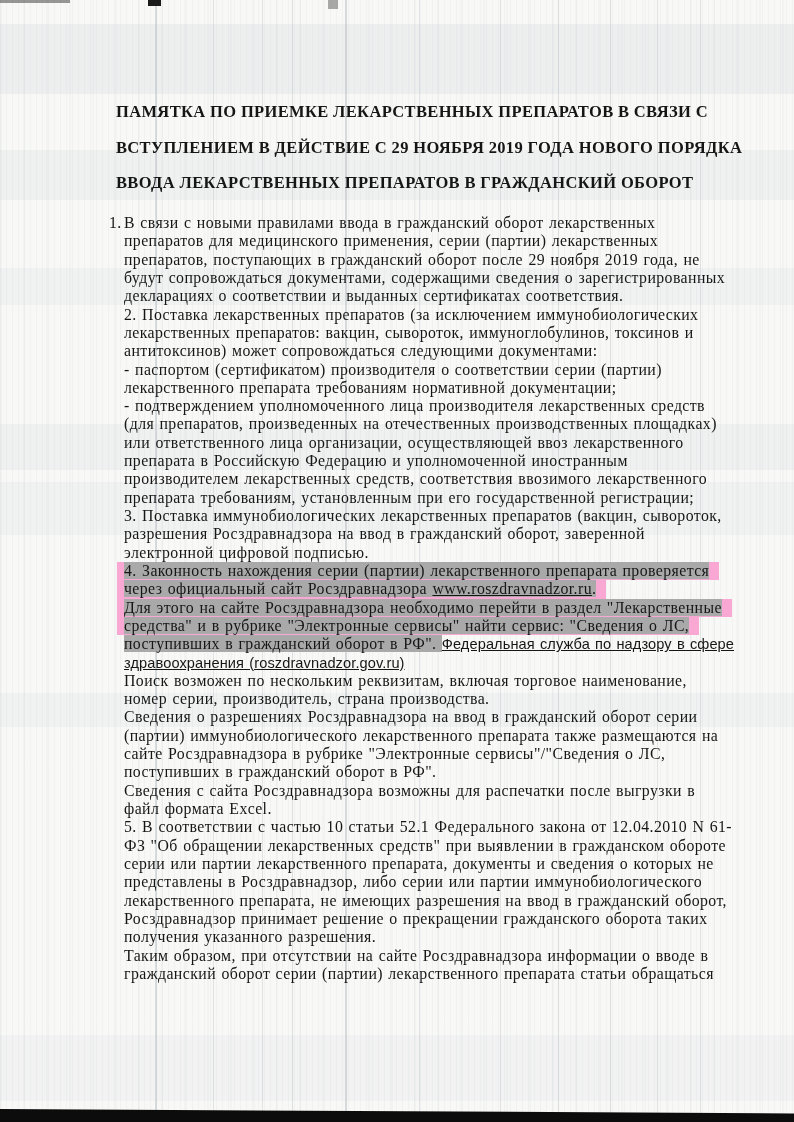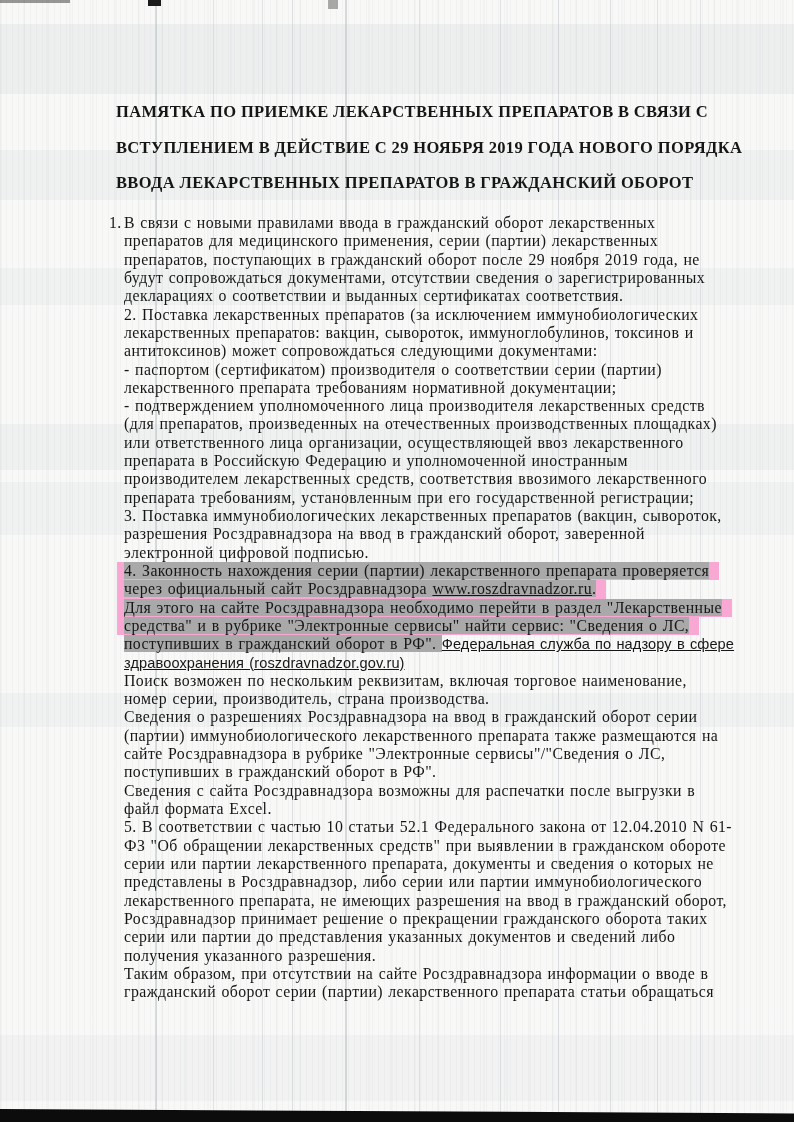--- a/index.html
+++ b/index.html
@@ -71,21 +71,21 @@
   <div class="doc-title">
     <div class="t-line">ПАМЯТКА ПО ПРИЕМКЕ ЛЕКАРСТВЕННЫХ ПРЕПАРАТОВ В СВЯЗИ С</div>
     <div class="t-line">ВСТУПЛЕНИЕМ В ДЕЙСТВИЕ С 29 НОЯБРЯ 2019 ГОДА НОВОГО ПОРЯДКА</div>
     <div class="t-line">ВВОДА ЛЕКАРСТВЕННЫХ ПРЕПАРАТОВ В ГРАЖДАНСКИЙ ОБОРОТ</div>
   </div>
 
   <div class="doc-body" id="doc-body">
       <div class="line"><span class="marker">1.</span><span class="seg">В связи с новыми правилами ввода в гражданский оборот лекарственных</span></div>
       <div class="line"><span class="seg">препаратов для медицинского применения, серии (партии) лекарственных</span></div>
       <div class="line"><span class="seg">препаратов, поступающих в гражданский оборот после 29 ноября 2019 года, не</span></div>
-      <div class="line"><span class="seg">будут сопровождаться документами, отсутствии сведения о зарегистрированных</span></div>
+      <div class="line"><span class="seg">будут сопровождаться документами, содержащими сведения о зарегистрированных</span></div>
       <div class="line"><span class="seg">декларациях о соответствии и выданных сертификатах соответствия.</span></div>
       <div class="line"><span class="seg">2. Поставка лекарственных препаратов (за исключением иммунобиологических</span></div>
       <div class="line"><span class="seg">лекарственных препаратов: вакцин, сывороток, иммуноглобулинов, токсинов и</span></div>
       <div class="line"><span class="seg">антитоксинов) может сопровождаться следующими документами:</span></div>
       <div class="line"><span class="seg">- паспортом (сертификатом) производителя о соответствии серии (партии)</span></div>
       <div class="line"><span class="seg">лекарственного препарата требованиям нормативной документации;</span></div>
       <div class="line"><span class="seg">- подтверждением уполномоченного лица производителя лекарственных средств</span></div>
       <div class="line"><span class="seg">(для препаратов, произведенных на отечественных производственных площадках)</span></div>
       <div class="line"><span class="seg">или ответственного лица организации, осуществляющей ввоз лекарственного</span></div>
       <div class="line"><span class="seg">препарата в Российскую Федерацию и уполномоченной иностранным</span></div>
@@ -107,20 +107,19 @@
       <div class="line"><span class="seg">сайте Росздравнадзора в рубрике "Электронные сервисы"/"Сведения о ЛС,</span></div>
       <div class="line"><span class="seg">поступивших в гражданский оборот в РФ".</span></div>
       <div class="line"><span class="seg">Сведения с сайта Росздравнадзора возможны для распечатки после выгрузки в</span></div>
       <div class="line"><span class="seg">файл формата Excel.</span></div>
       <div class="line"><span class="seg">5. В соответствии с частью 10 статьи 52.1 Федерального закона от 12.04.2010 N 61-</span></div>
       <div class="line"><span class="seg">ФЗ "Об обращении лекарственных средств" при выявлении в гражданском обороте</span></div>
       <div class="line"><span class="seg">серии или партии лекарственного препарата, документы и сведения о которых не</span></div>
       <div class="line"><span class="seg">представлены в Росздравнадзор, либо серии или партии иммунобиологического</span></div>
       <div class="line"><span class="seg">лекарственного препарата, не имеющих разрешения на ввод в гражданский оборот,</span></div>
       <div class="line"><span class="seg">Росздравнадзор принимает решение о прекращении гражданского оборота таких</span></div>
-      <div class="line"><span class="seg">серии или партии до представления указанных документов и сведений либо</span></div>
       <div class="line"><span class="seg">получения указанного разрешения.</span></div>
       <div class="line"><span class="seg">Таким образом, при отсутствии на сайте Росздравнадзора информации о вводе в</span></div>
       <div class="line"><span class="seg">гражданский оборот серии (партии) лекарственного препарата статьи обращаться</span></div>
     </div>
 
   <div class="bottom-band"></div>
 </div>
 
 </body></html>

